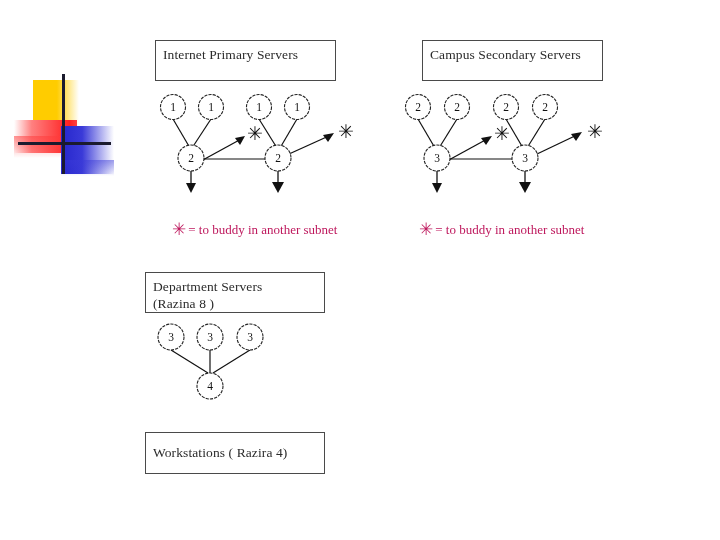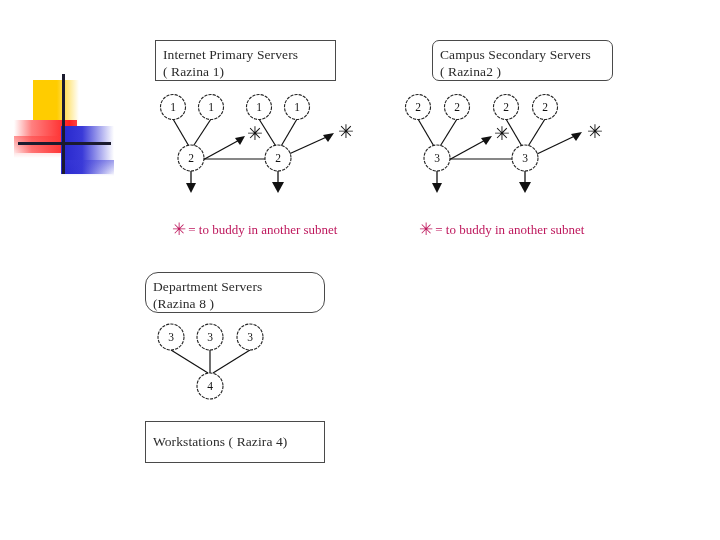--- a/index.html
+++ b/index.html
@@ -55,23 +55,23 @@
     background: #ffffff;
     padding: 5px 0 0 7px;
     color: #2b2b2b;
     font-size: 13.5px;
     line-height: 17px;
     letter-spacing: 0.1px;
   }
   .titlebox .l2 { display: block; }
 
   #box-internet    { left: 155px; top: 40px;  width: 181px; height: 41px; }
-  #box-campus      { left: 432px; top: 40px;  width: 181px; height: 41px; border-radius: 7px; }
-  #box-department  { left: 145px; top: 272px; width: 180px; height: 41px; border-radius: 13px; }
-  #box-workstations{ left: 145px; top: 421px; width: 180px; height: 42px;
+  #box-campus      { left: 422px; top: 40px;  width: 181px; height: 41px; }
+  #box-department  { left: 145px; top: 272px; width: 180px; height: 41px; }
+  #box-workstations{ left: 145px; top: 432px; width: 180px; height: 42px;
                      padding-top: 11px; }
 
   
   .diagram { position: absolute; }
   #diagram-internet   { left: 145px; top: 88px;  width: 215px; height: 110px; }
   #diagram-campus     { left: 400px; top: 88px;  width: 215px; height: 110px; }
   #diagram-department { left: 145px; top: 318px; width: 140px; height: 90px; }
 
   .nodecircle { fill: #ffffff; stroke: #222222; stroke-width: 1.1; stroke-dasharray: 3.2 1.1; }
   .edge  { stroke: #111111; stroke-width: 1.2; fill: none; }
@@ -120,26 +120,24 @@
     <div class="logo-red"></div>
     <div class="logo-red-fade"></div>
     <div class="logo-blue"></div>
     <div class="logo-blue-fade"></div>
     <div class="logo-vline"></div>
     <div class="logo-hline"></div>
   </div>
 
   <div class="titlebox" id="box-internet">
     <span class="l1">Internet Primary Servers</span>
-    <span class="l2">( Razina 1)</span>
   </div>
 
   <div class="titlebox" id="box-campus">
     <span class="l1">Campus Secondary Servers</span>
-    <span class="l2">( Razina2 )</span>
   </div>
 
   <div class="titlebox" id="box-department">
     <span class="l1">Department Servers</span>
     <span class="l2">(Razina 8 )</span>
   </div>
 
   <div class="titlebox" id="box-workstations">
     <span class="l1">Workstations ( Razira 4)</span>
   </div>

